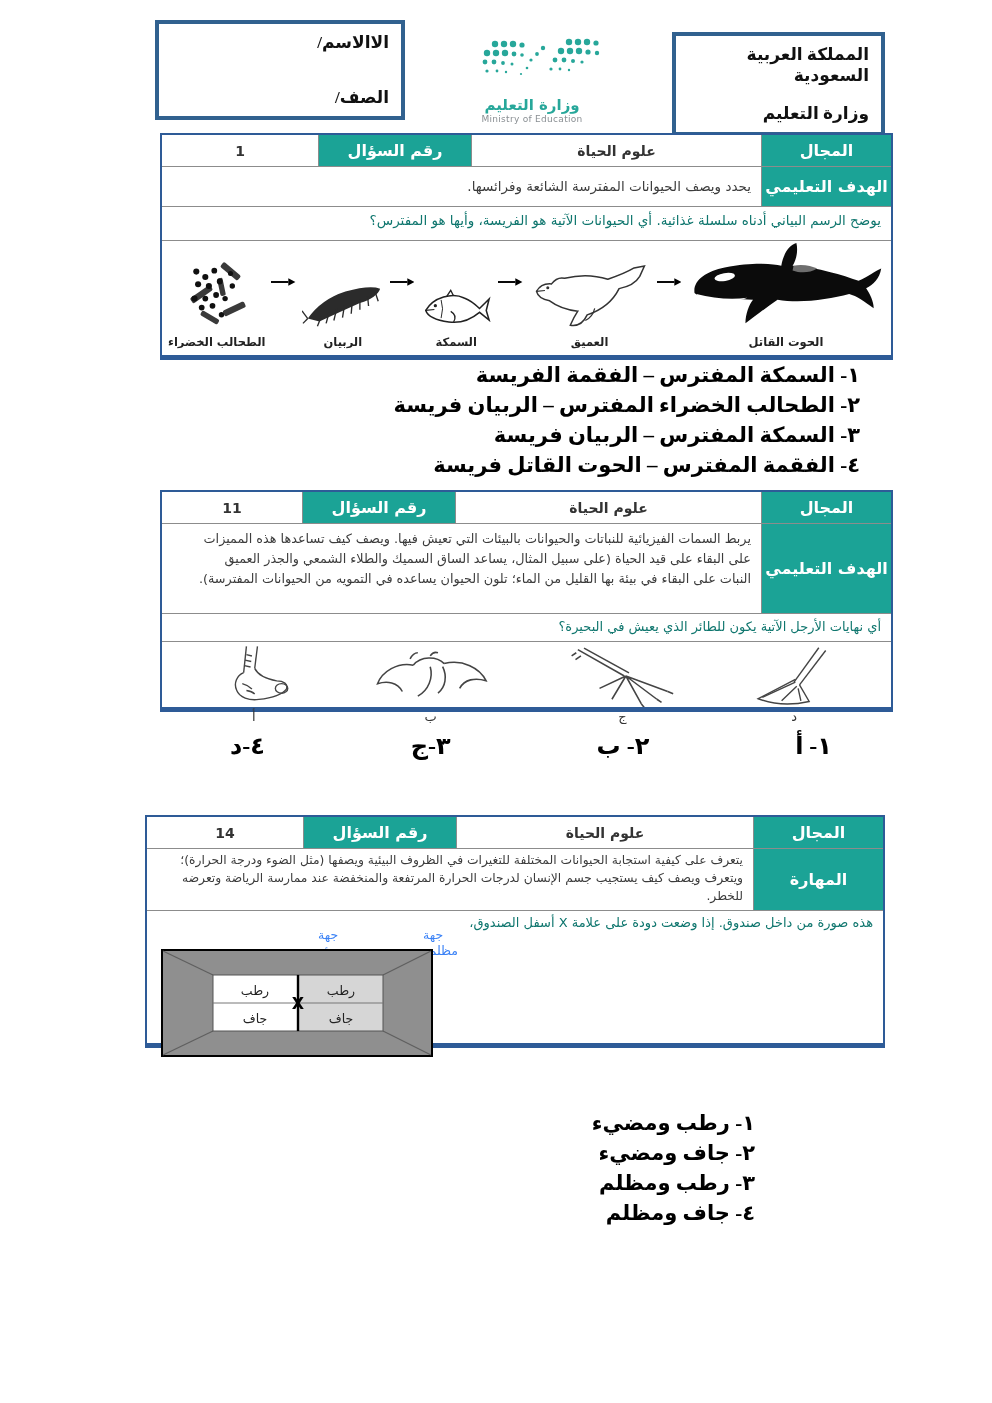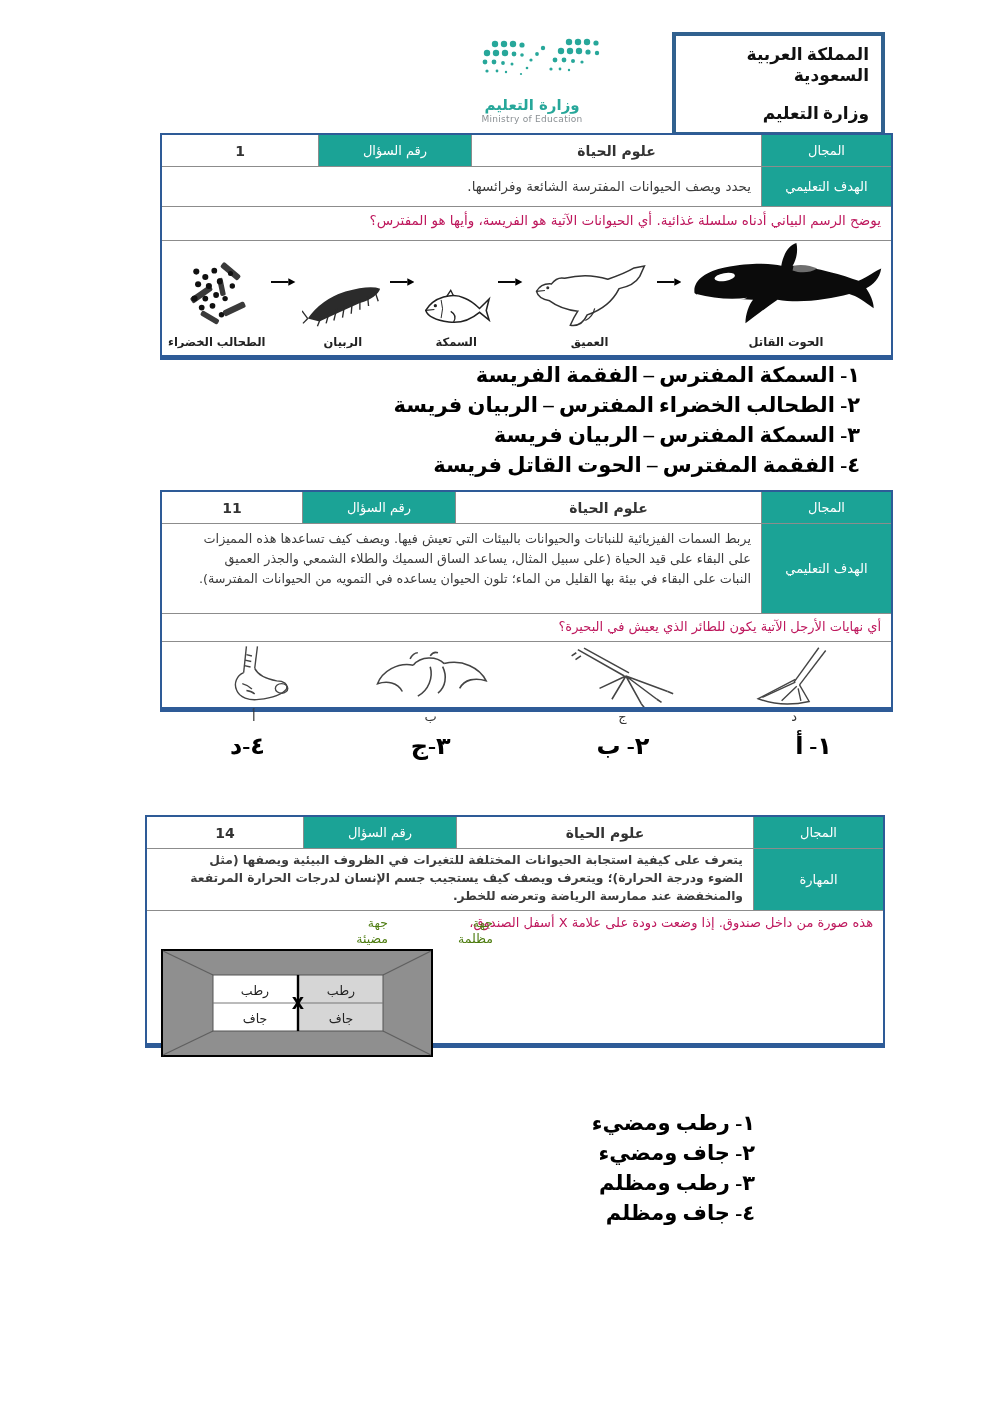--- a/index.html
+++ b/index.html
@@ -17,25 +17,25 @@
   .logo .en{color:#8a8f93;font-size:9px;letter-spacing:.3px;}
 
   
   .qtable{position:absolute;box-sizing:border-box;border:2px solid #2E5B97;
           border-bottom-width:5px;background:#fff;direction:rtl;}
   .trow{display:flex;direction:rtl;box-sizing:border-box;border-bottom:1px solid #8c8c8c;}
   .trow:last-child{border-bottom:none;}
   .cell{box-sizing:border-box;display:flex;align-items:center;justify-content:center;
         border-left:1px solid #8c8c8c;}
   .cell:last-child{border-left:none;}
-  .cell.teal{background:#1BA396;color:#fff;font-size:13px;font-weight:400;}
+  .cell.teal{background:#1BA396;color:#fff;font-size:16px;font-weight:700;}
   .cell.val{color:#333;font-size:14px;font-weight:bold;}
   .cell.txt{justify-content:flex-start;text-align:right;padding:5px 10px;
             color:#3c3c3c;font-size:13.5px;line-height:1.6;display:block;margin-left:21px;}
-  .qrow{padding:5px 10px;text-align:right;color:#be185d;font-size:13.5px;
+  .qrow{padding:5px 10px;text-align:right;color:#0f766e;font-size:13.5px;
         border-bottom:1px solid #8c8c8c;box-sizing:border-box;}
 
   
   .chain{display:flex;direction:ltr;align-items:flex-end;justify-content:center;
          gap:6px;padding:8px 6px 4px 6px;height:112px;box-sizing:border-box;}
   .chain-item{display:flex;flex-direction:column;align-items:center;justify-content:flex-end;}
   .chain-item .lab{font-size:11.5px;font-weight:bold;color:#222;margin-top:4px;white-space:nowrap;}
   .chain-arrow{align-self:center;margin-bottom:34px;}
 
   
@@ -47,28 +47,32 @@
   
   .opts{position:absolute;direction:rtl;text-align:right;
         font-family:"Liberation Serif","DejaVu Sans",serif;font-weight:bold;color:#000;}
   .opts div{white-space:nowrap;}
   .opts-q1{top:360px;right:132px;font-size:21px;line-height:30px;}
   .opts-q11{top:726px;right:160px;left:230px;display:flex;justify-content:space-between;
             font-size:24px;line-height:40px;}
   .opts-q14{top:1108px;right:237px;font-size:21px;line-height:30px;}
 
   
-  .side-label{position:absolute;width:70px;text-align:right;font-size:12.5px;
-              color:#4d7c0f;line-height:1.25;direction:rtl;}
+  .side-label{position:absolute;width:70px;text-align:left;font-size:12.5px;
+              color:#3b82f6;line-height:1.25;direction:rtl;margin-top:12px;}
 </style>
 </head>
 <body>
 
 <div class="page">
 
+  <div class="hdr-box" style="top:20px;left:155px;width:250px;height:100px;">
+    <div class="ln">الاالاسم/</div>
+    <div class="ln">الصف/</div>
+  </div>
 
   <div class="logo">
     <svg width="150" height="52" viewBox="0 0 150 52">
       <g fill="#27a79a">
         <circle cx="38" cy="6" r="3.2"></circle>
           <circle cx="47" cy="6" r="3.2"></circle>
           <circle cx="56" cy="6" r="3.2"></circle>
           <circle cx="65" cy="7" r="2.6"></circle>
         <circle cx="30" cy="15" r="3.2"></circle>
           <circle cx="39" cy="15" r="3.2"></circle>
@@ -313,21 +317,21 @@
 
   <div class="qtable" style="top:815px;left:145px;width:740px;height:233px;">
     <div class="trow" style="height:32px;">
       <div class="cell teal" style="width:130px;">المجال</div>
       <div class="cell val" style="flex:1;">علوم الحياة</div>
       <div class="cell teal" style="width:153px;">رقم السؤال</div>
       <div class="cell val" style="width:156px;">14</div>
     </div>
     <div class="trow" style="height:62px;">
       <div class="cell teal" style="width:130px;">المهارة</div>
-      <div class="cell txt" style="flex:1;font-size:12.3px;line-height:1.45;padding-top:3px;font-weight:bold;">يتعرف على كيفية استجابة الحيوانات المختلفة للتغيرات في الظروف البيئية ويصفها (مثل الضوء ودرجة الحرارة)؛ ويتعرف ويصف كيف يستجيب جسم الإنسان لدرجات الحرارة المرتفعة والمنخفضة عند ممارسة الرياضة وتعرضه للخطر.</div>
+      <div class="cell txt" style="flex:1;font-size:12.3px;line-height:1.45;padding-top:3px;">يتعرف على كيفية استجابة الحيوانات المختلفة للتغيرات في الظروف البيئية ويصفها (مثل الضوء ودرجة الحرارة)؛ ويتعرف ويصف كيف يستجيب جسم الإنسان لدرجات الحرارة المرتفعة والمنخفضة عند ممارسة الرياضة وتعرضه للخطر.</div>
     </div>
     <div style="position:relative;height:149px;">
       <div class="qrow" style="border-bottom:none;padding-top:4px;height:auto;font-size:13px;">هذه صورة من داخل صندوق. إذا وضعت دودة على علامة X أسفل الصندوق،</div>
 
       <div class="side-label" style="top:4px;right:495px;">
         <div>جهة</div>
         <div>مضيئة</div>
       </div>
       <div class="side-label" style="top:4px;right:390px;">
         <div>جهة</div>

